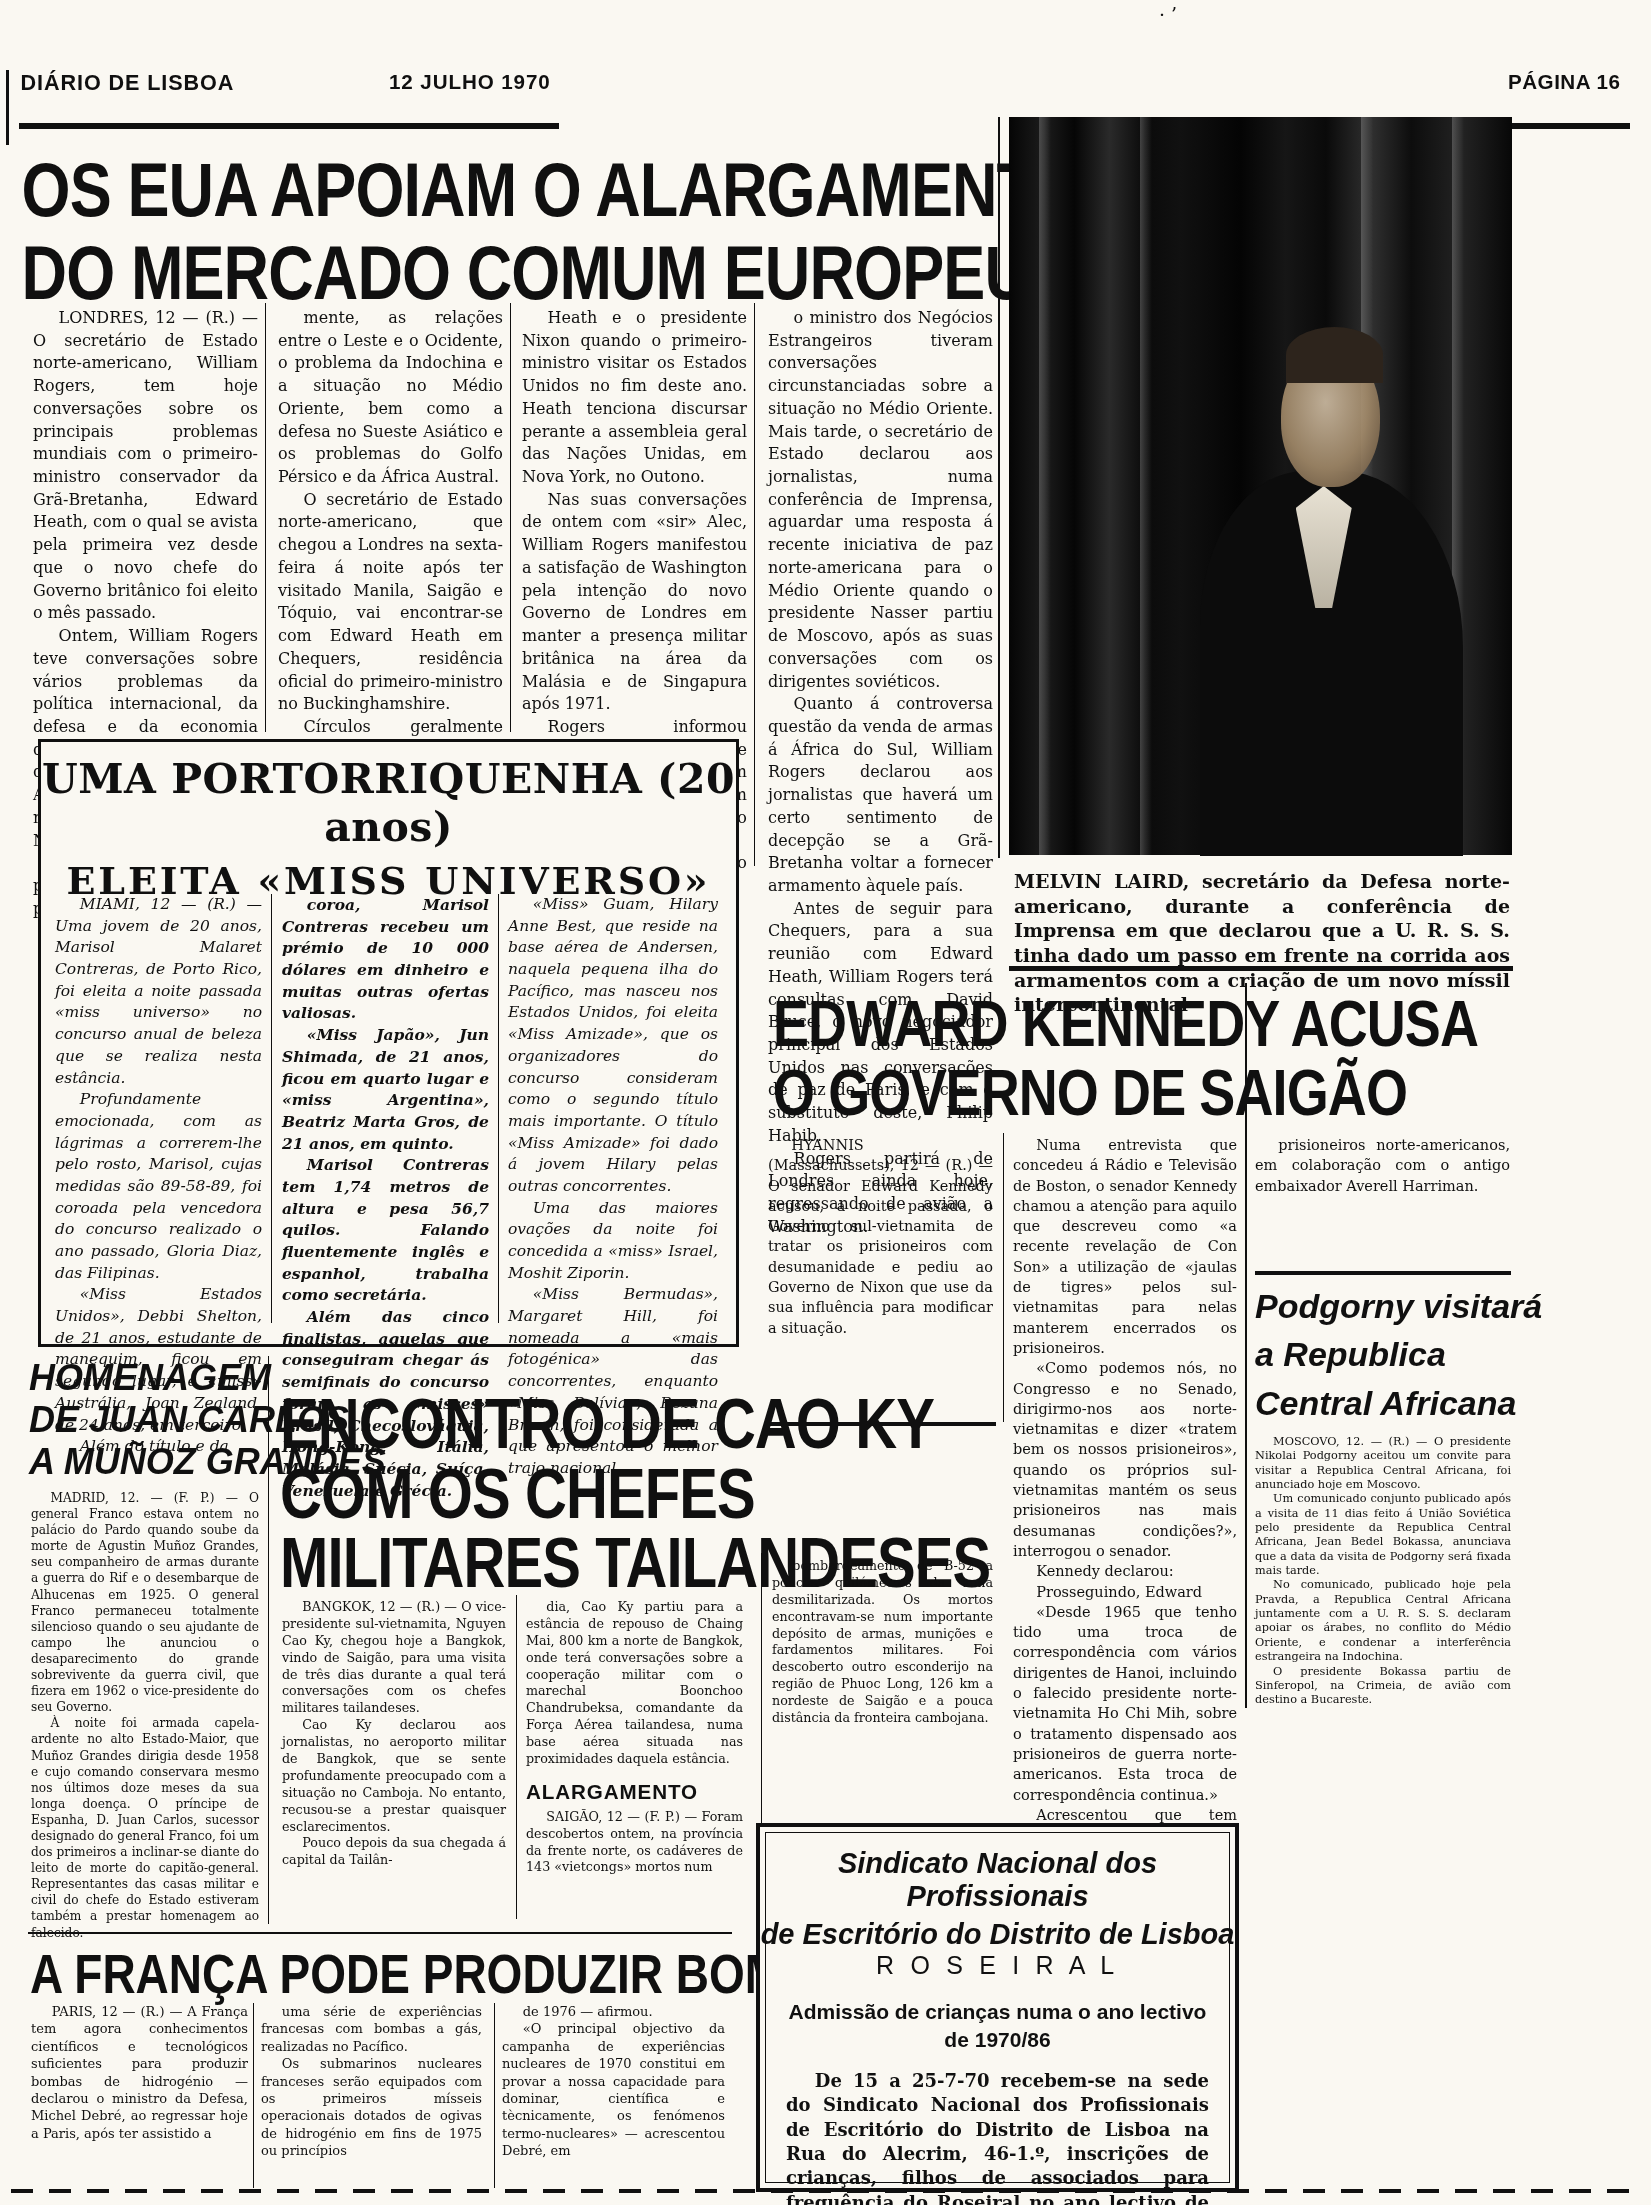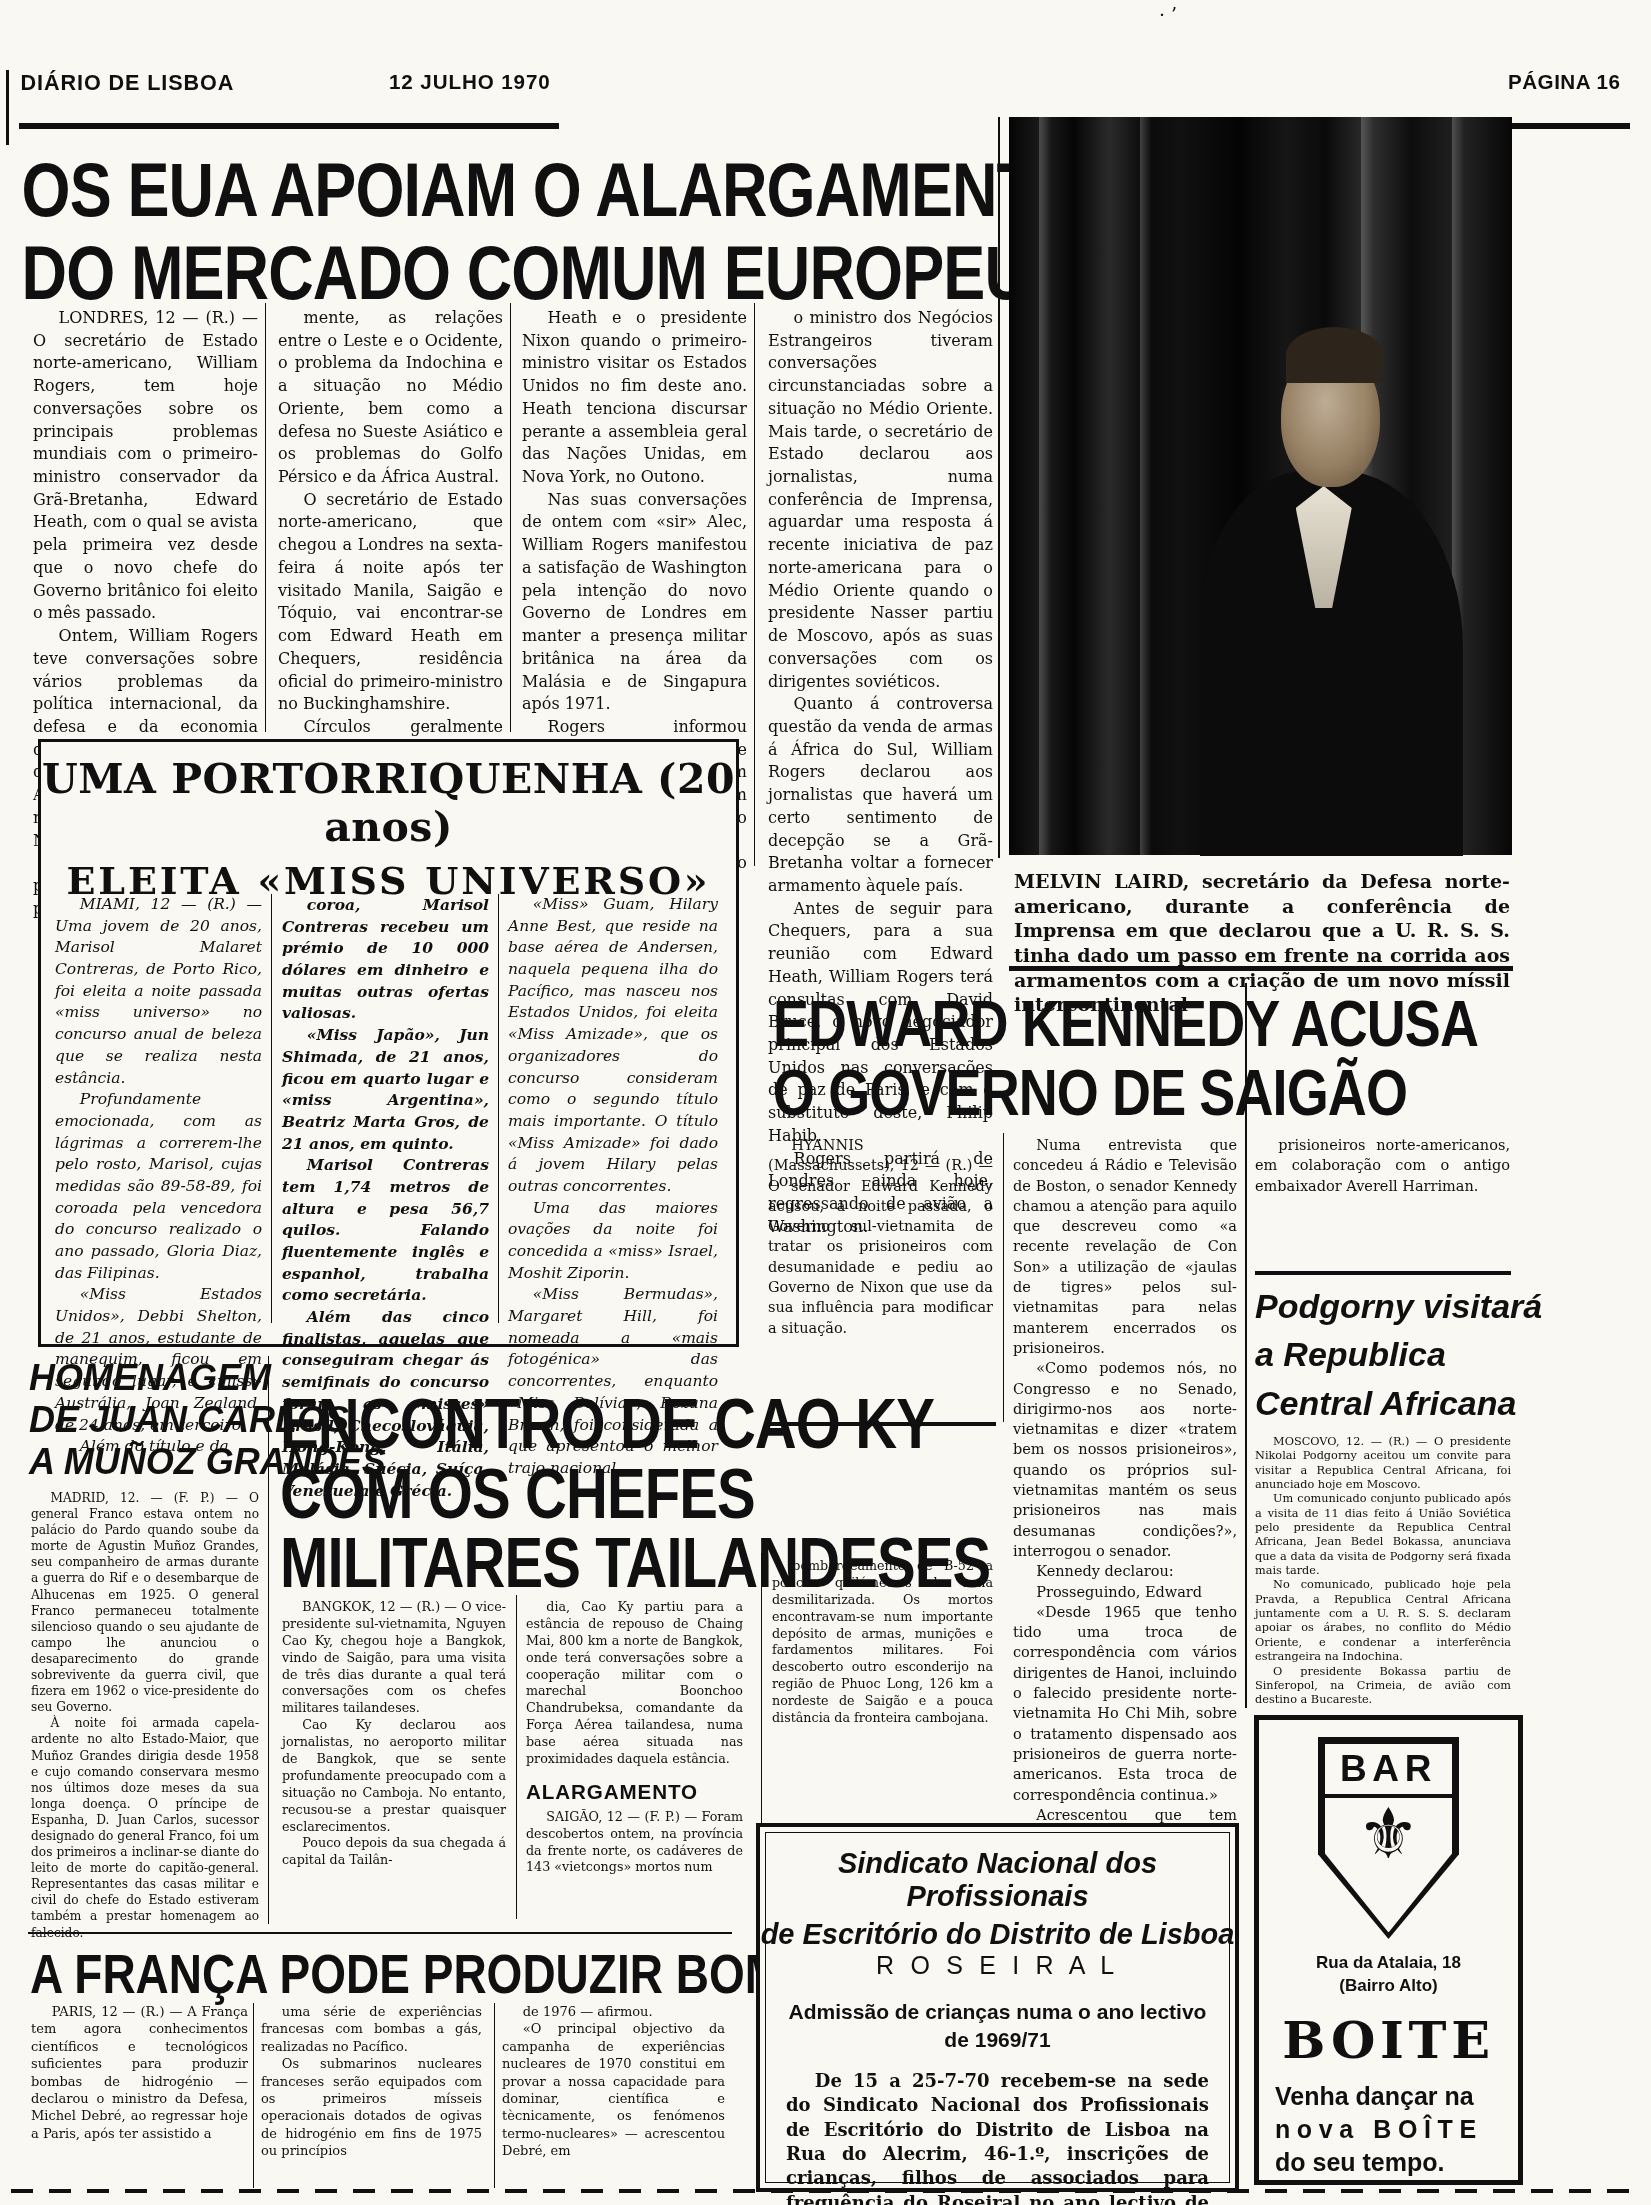--- a/index.html
+++ b/index.html
@@ -194,35 +194,21 @@
     </div>
   <div class="rule" style="left:253px;top:2003px;width:0.9px;height:185px;"></div>
   <div class="rule" style="left:494px;top:2003px;width:0.9px;height:185px;"></div>
 
   <div class="boxed" style="left:756px;top:1823px;width:475px;height:361px;border-width:4.7px;">
     <div style="position:absolute;left:4.7px;top:4.7px;right:4.7px;bottom:4.7px;border:1.4px solid #101010;"></div>
     <div class="center ital-head" style="margin-top:20px;font-size:29px;white-space:normal;">Sindicato Nacional dos Profissionais</div>
     <div class="center ital-head" style="margin-top:4.7px;font-size:29px;white-space:normal;">de Escritório do Distrito de Lisboa</div>
     <div class="center sans" style="margin-top:0;font-weight:normal;font-size:25px;letter-spacing:4.7px;">R O S E I R A L</div>
     <div class="center sans" style="margin-top:20.6px;font-weight:bold;font-size:21px;">Admissão  de  crianças  numa  o  ano  lectivo</div>
-    <div class="center sans" style="margin-top:3.8px;font-weight:bold;font-size:21px;">de 1969/71</div>
+    <div class="center sans" style="margin-top:3.8px;font-weight:bold;font-size:21px;">de 1970/86</div>
     <div style="margin:17px 26px 0 26px;font-weight:bold;font-size:18px;line-height:1.35;text-align:justify;text-indent:1.6em;">De 15 a 25-7-70 recebem-se na sede do Sindicato Nacional dos Profissionais de Escritório do Distrito de Lisboa na Rua do Alecrim, 46-1.º, inscrições de crianças, filhos de associados para frequência do Roseiral no ano lectivo de 1970-71.</div>
   </div>
 
-  <div class="boxed" style="left:1254px;top:1715px;width:259px;height:460px;border-width:5.2px;">
-    <div class="shield" style="margin:17px auto 0 auto;background:#101010;">
-      <div class="inner">
-        <div class="center sans" style="margin-top:4.7px;border-bottom:4.7px solid #101010;padding-bottom:3.8px;font-weight:bold;font-size:37px;letter-spacing:5.6px;">BAR</div>
-        <div class="center" style="font-size:70px;line-height:1.05;">⚜</div>
-      </div>
-    </div>
-    <div class="center sans" style="margin-top:14px;font-weight:bold;font-size:17px;">Rua  da  Atalaia,  18</div>
-    <div class="center sans" style="margin-top:2.8px;font-weight:bold;font-size:17px;">(Bairro  Alto)</div>
-    <div class="center" style="margin-top:14px;font-weight:bold;font-size:51px;letter-spacing:4.7px;">BOITE</div>
-    <div class="sans" style="margin:12.2px 0 0 16px;font-weight:bold;font-size:25px;">Venha dançar na</div>
-    <div class="sans" style="margin:3.8px 0 0 16px;font-weight:bold;font-size:25px;letter-spacing:6.6px;">nova BOÎTE</div>
-    <div class="sans" style="margin:3.8px 0 0 16px;font-weight:bold;font-size:25px;">do seu tempo.</div>
-  </div>
 
   <div class="dashes" style="left:11.3px;top:2189px;width:1628px;"></div>
 
 </div>
 
 
 </body></html>

